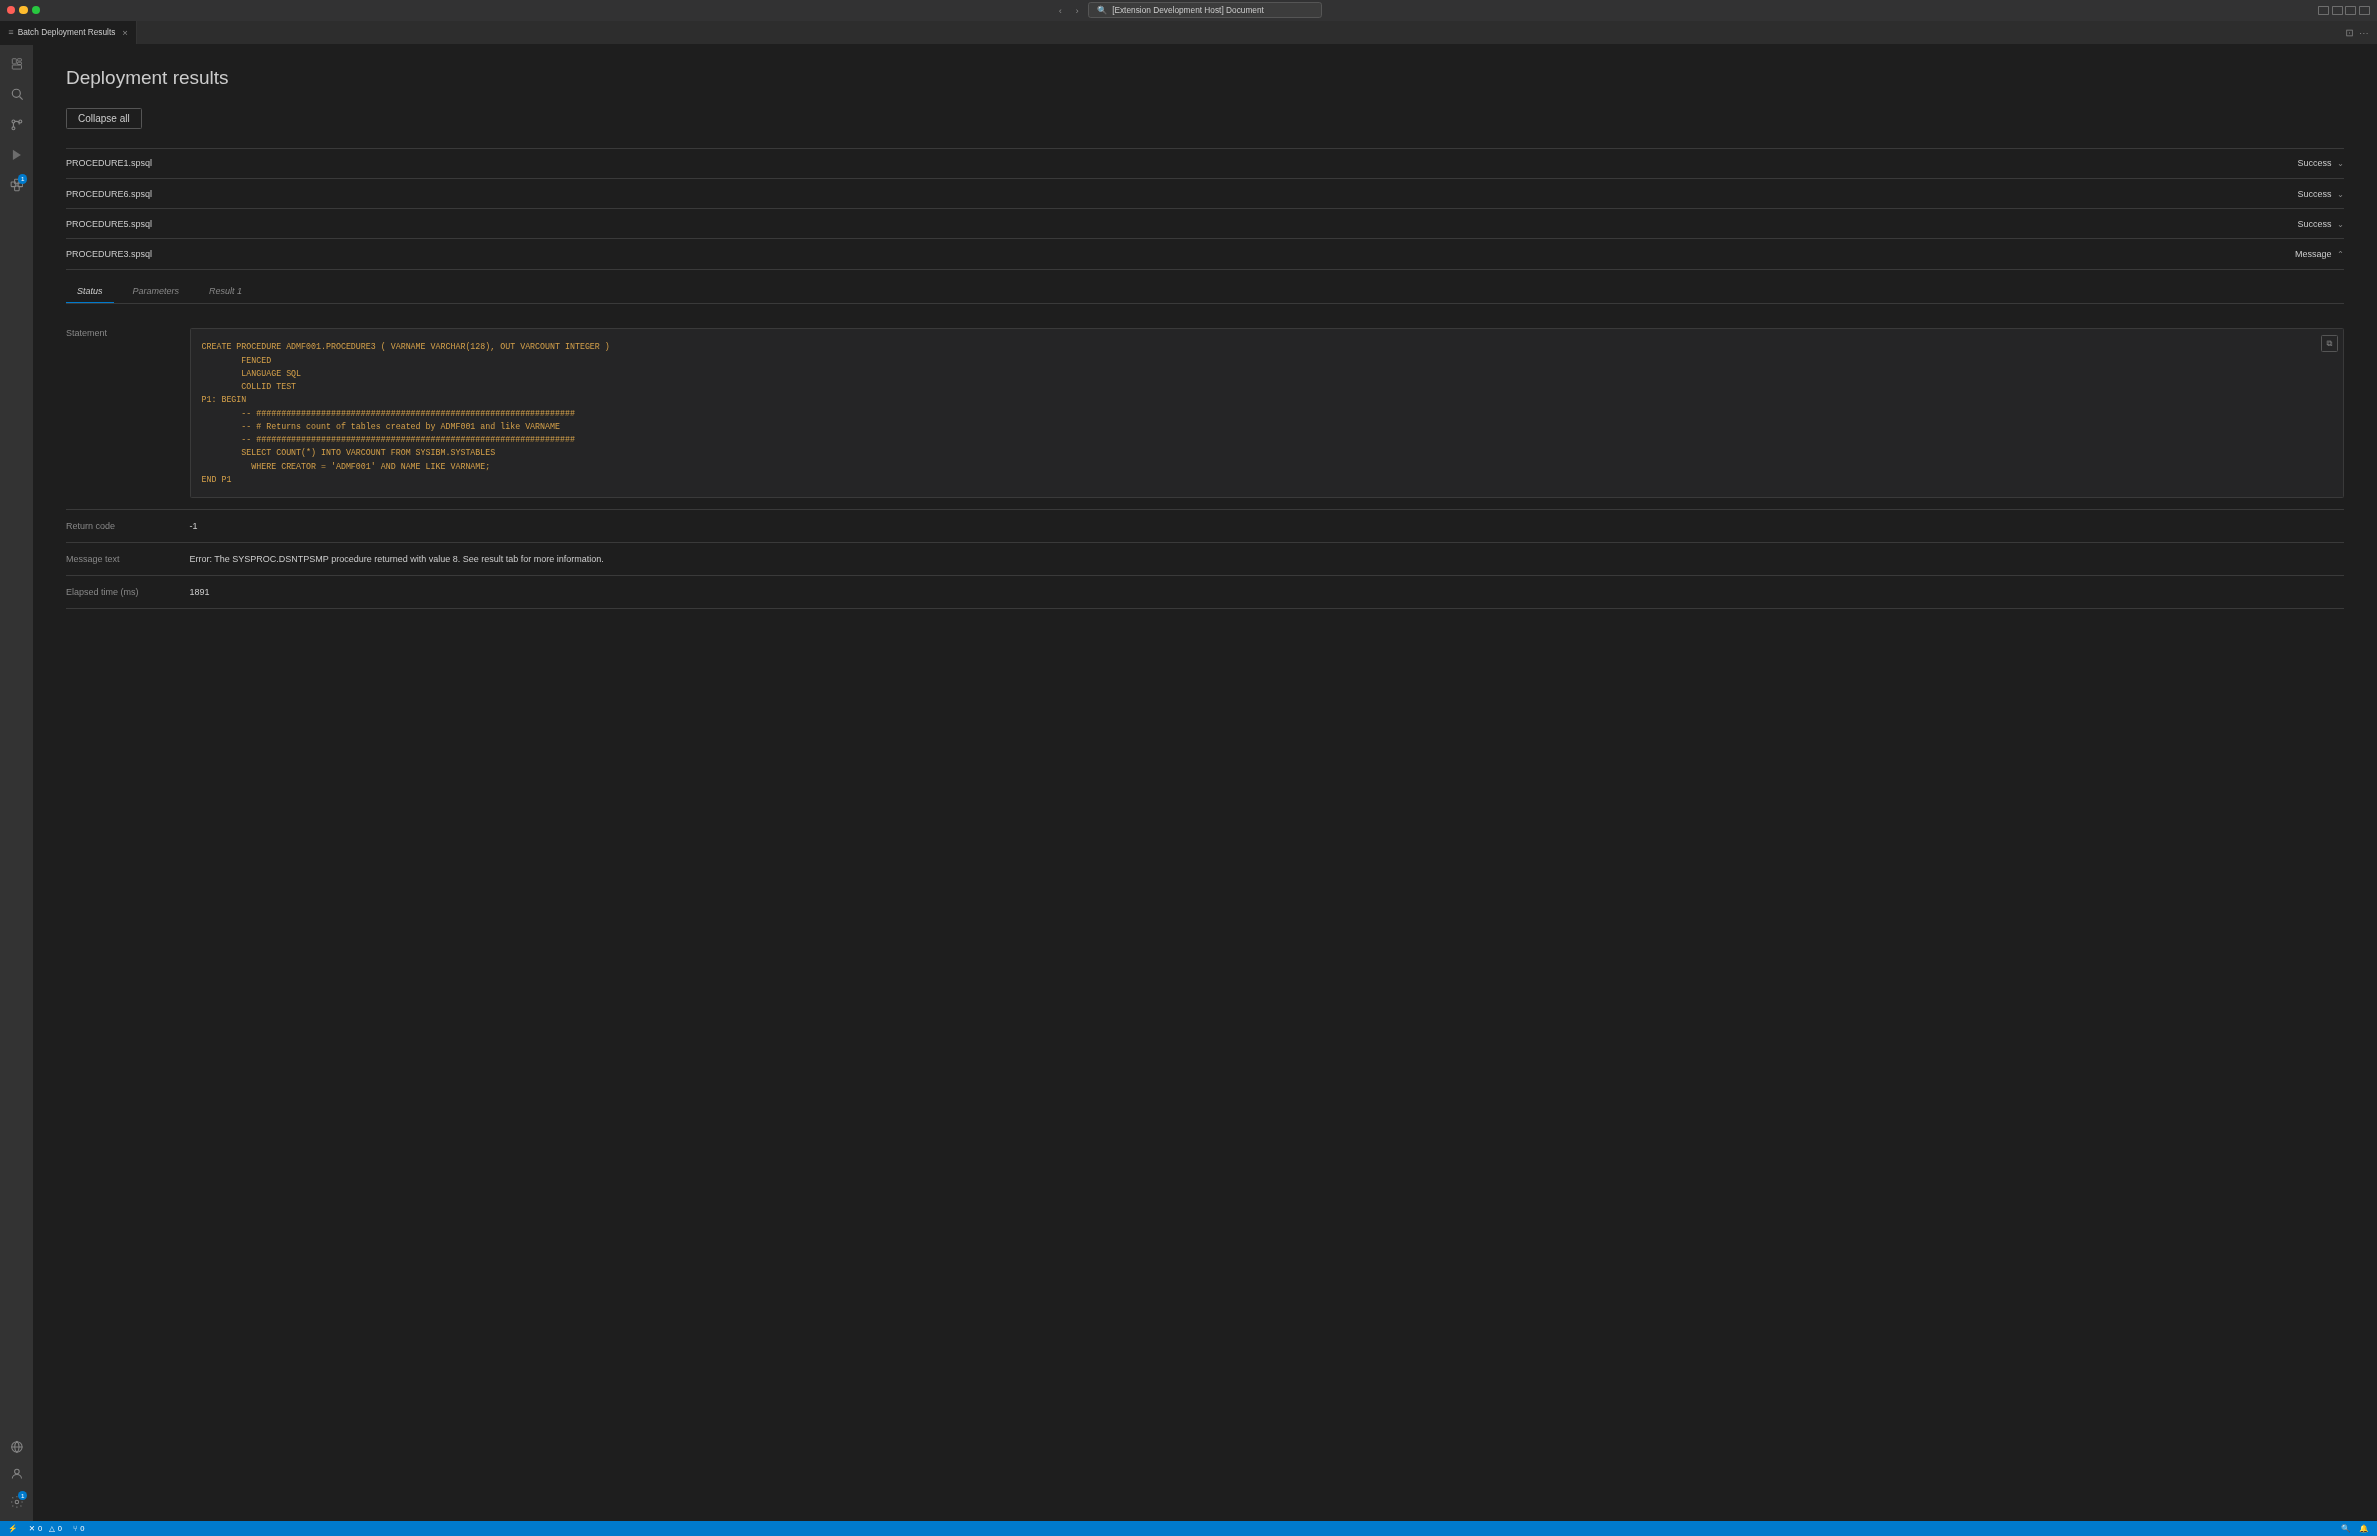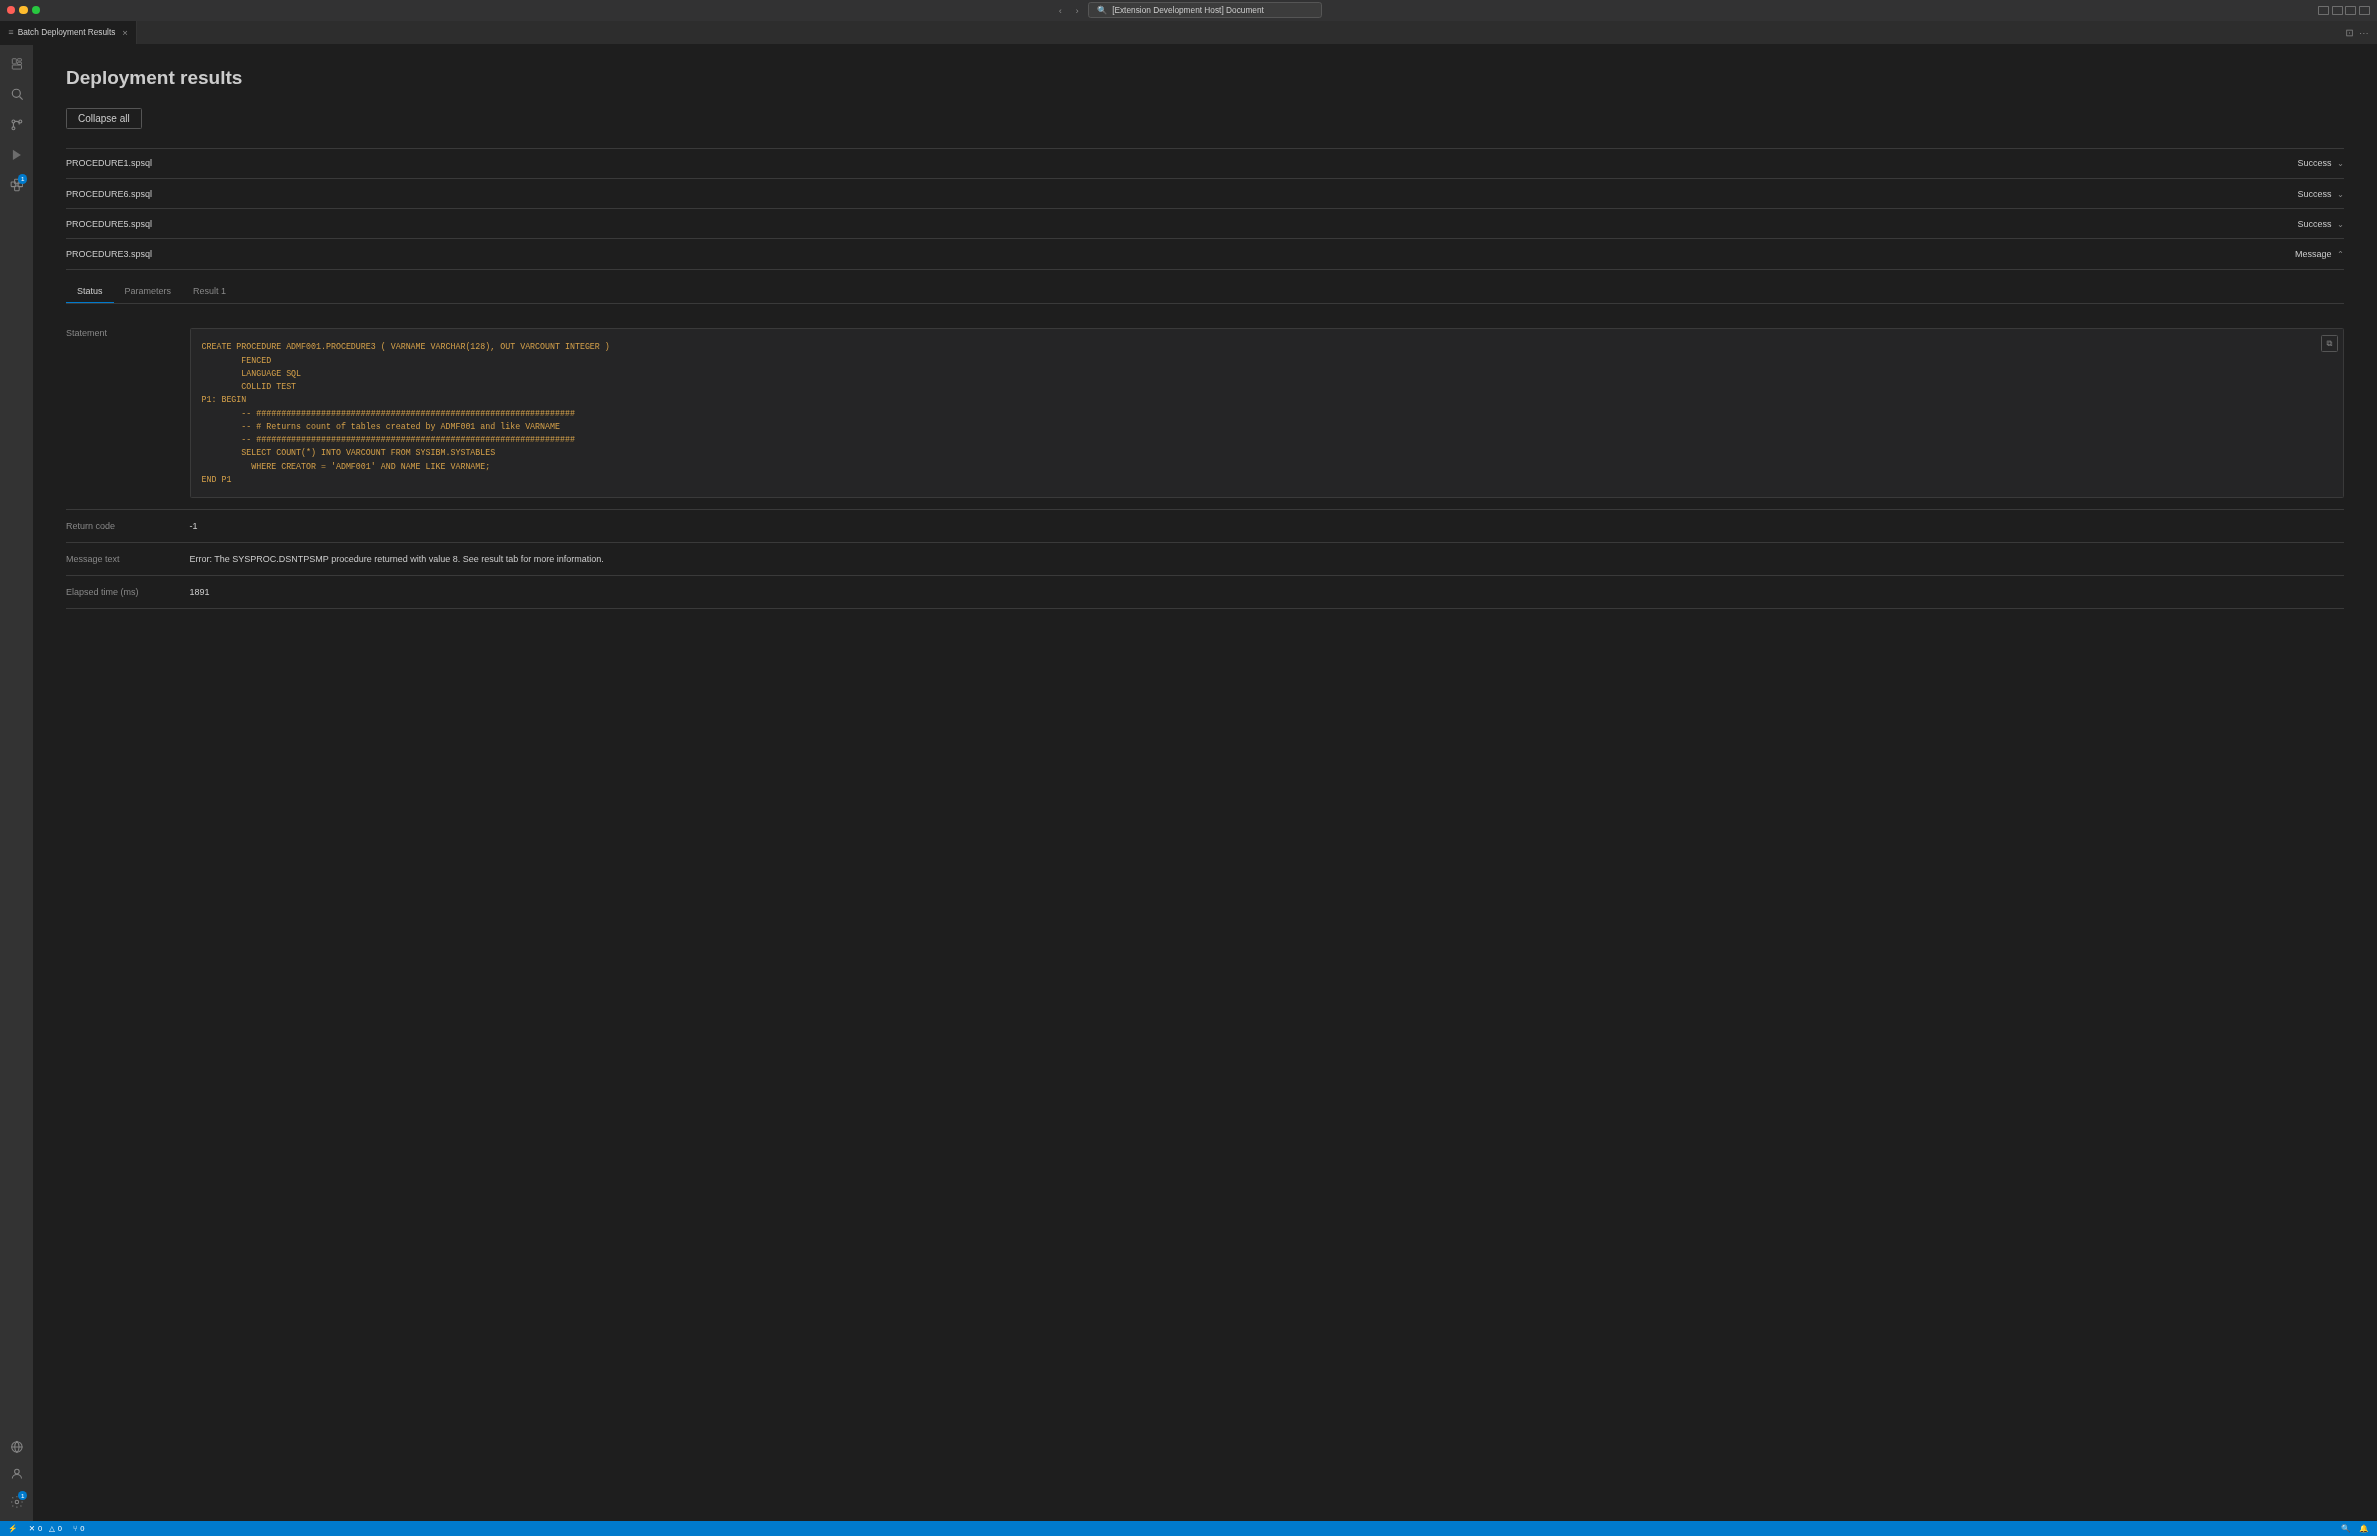--- a/index.html
+++ b/index.html
@@ -165,21 +165,21 @@
     
     .content-area {
       flex: 1;
       overflow: auto;
       padding: 22px 33px;
       background: #1e1e1e;
     }
 
     .page-title {
       font-size: 19px;
-      font-weight: 700;
+      font-weight: 400;
       color: #cccccc;
       margin-bottom: 19px;
     }
 
     .collapse-btn {
       border: 0.7px solid #555;
       background: transparent;
       color: #ccc;
       padding: 4.1px 11px;
       font-size: 10px;
@@ -216,23 +216,24 @@
       color: #888;
       font-size: 8.3px;
     }
 
     
     .detail-panel {
       padding: 11px 0 0 0;
     }
     .detail-tabs {
       display: flex;
-      gap: 0;
+      gap: 8px;
       border-bottom: 0.7px solid #3a3a3a;
       margin-bottom: 13.8px;
+      font-style: italic;
     }
     .detail-tab {
       padding: 5.5px 11px;
       font-size: 9px;
       cursor: pointer;
       color: #888;
       border-bottom: 1.4px solid transparent;
     }
     .detail-tab.active {
       color: #ccc;

